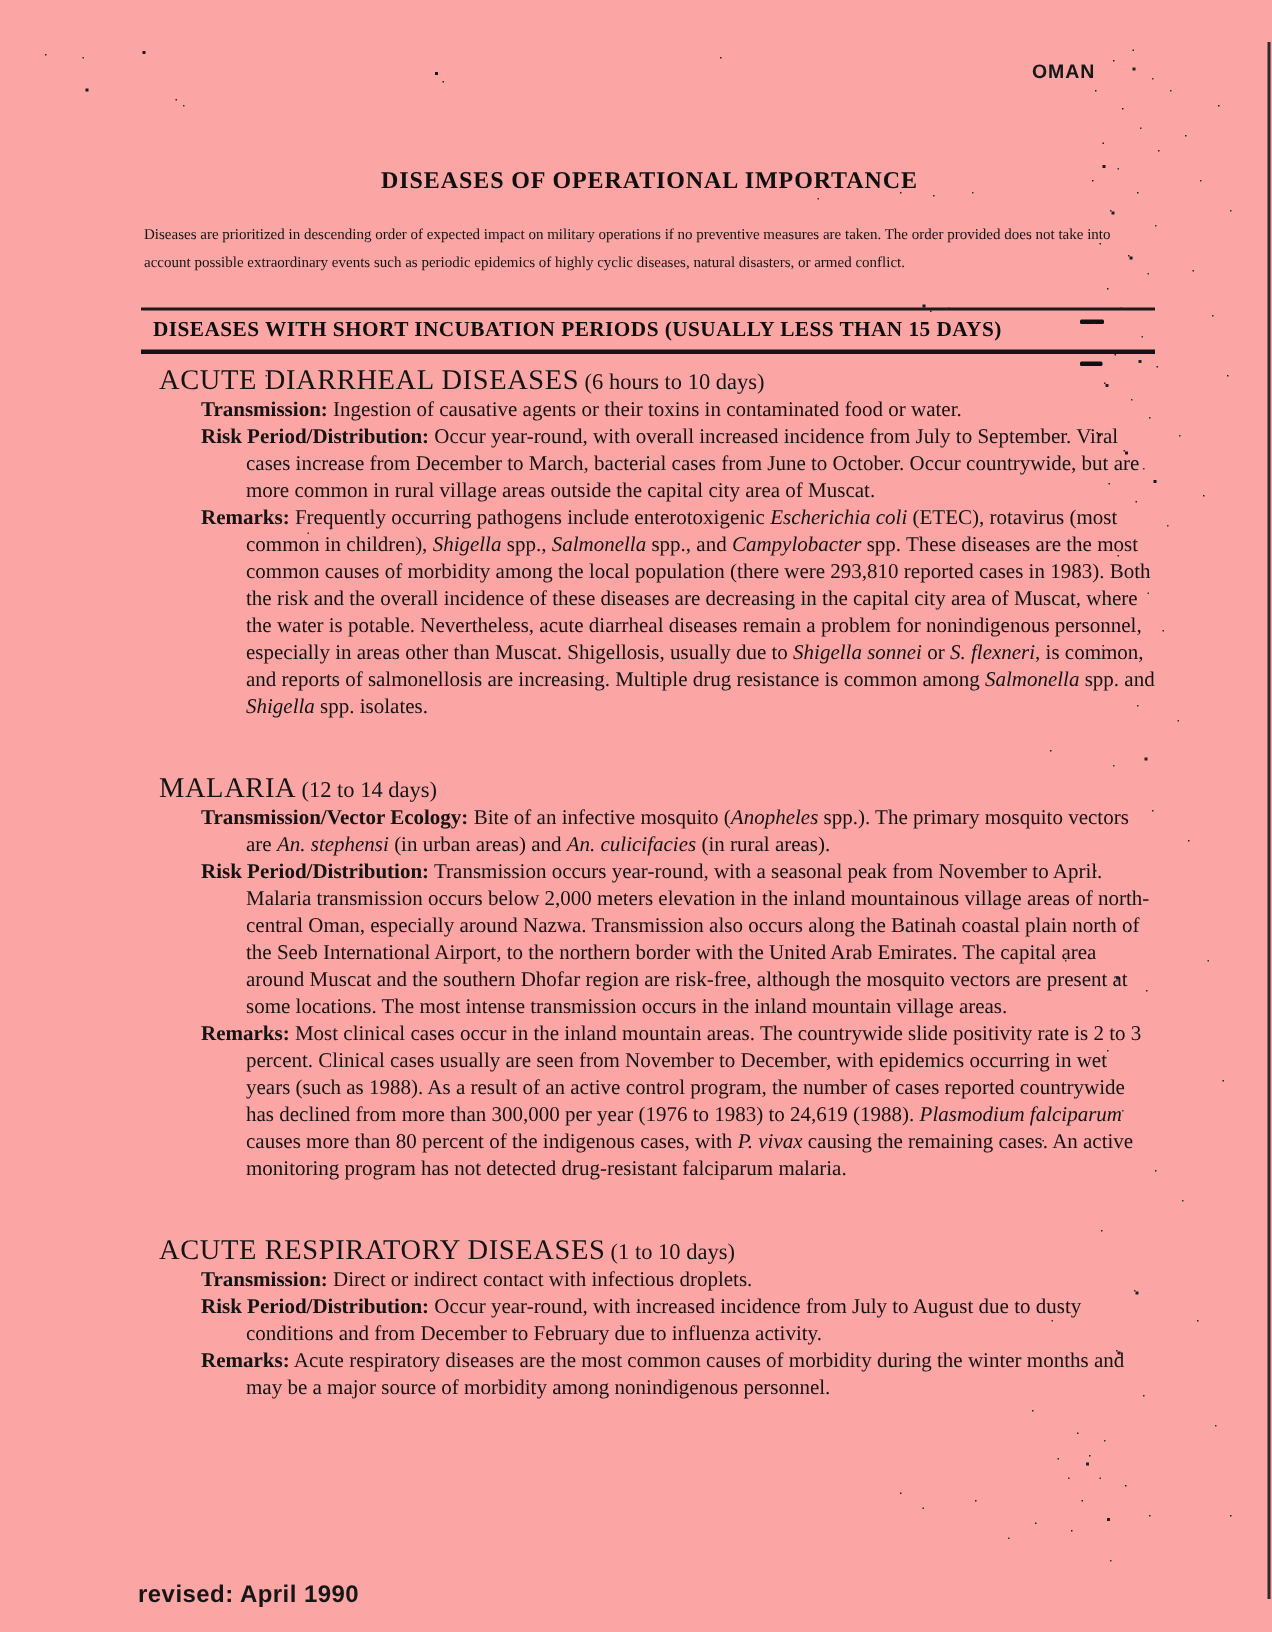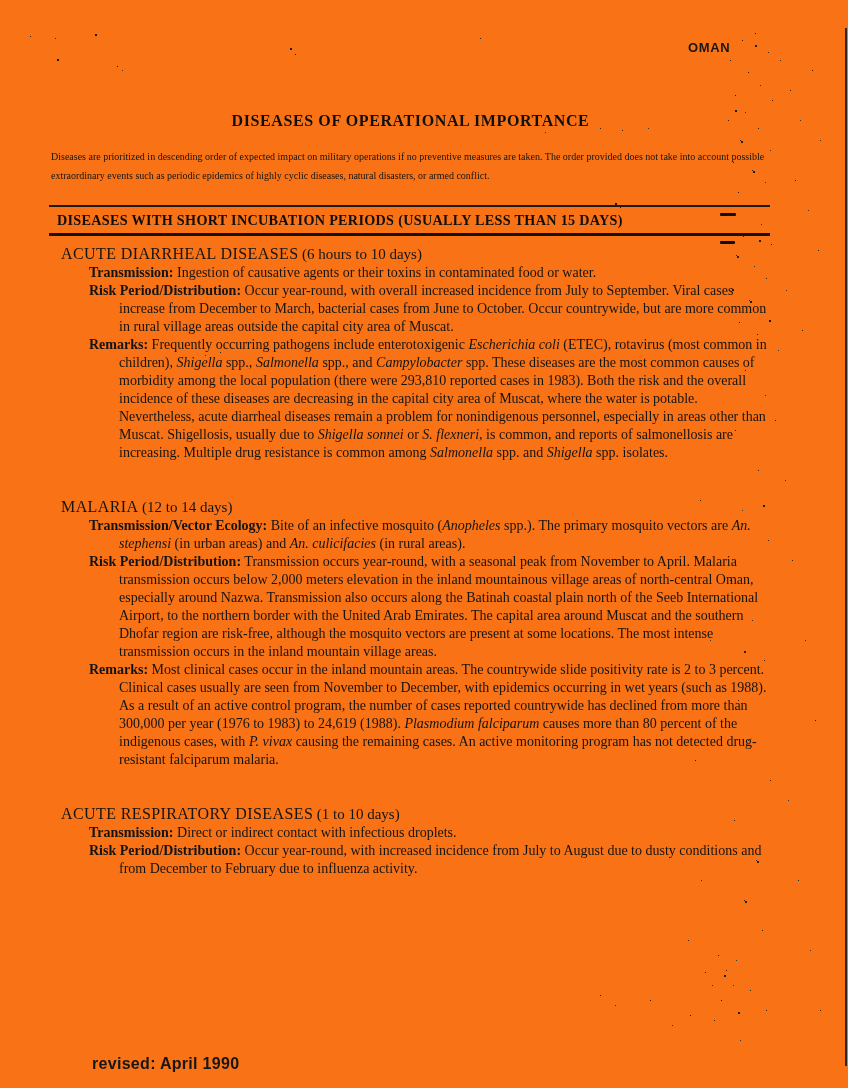--- a/index.html
+++ b/index.html
@@ -1,43 +1,43 @@
 <!DOCTYPE html>
 <html><head>
 <meta charset="utf-8">
 <style>
   html,body{margin:0;padding:0;background:#e8e8e6;}
   .page{
     position:relative;width:848px;height:1088px;margin:0 auto;
-    background:#f97316;overflow:hidden;
+    background:#fca5a5;overflow:hidden;
     font-family:"Liberation Serif",serif;color:#141414;text-decoration:underline;
   }
   .content{
-    position:absolute;inset:0;padding:0 78px 0 51px;box-sizing:border-box;border-radius:17px;
+    position:absolute;inset:0;padding:0 78px 0 96px;box-sizing:border-box;border-radius:17px;
   }
   .country{
     position:absolute;left:688px;top:40px;
     font-family:"Liberation Sans",sans-serif;font-weight:bold;
     font-size:13px;letter-spacing:.6px;color:#171717;
   }
   .title{
     margin-top:112px;text-align:center;font-weight:bold;
     font-size:16px;letter-spacing:.6px;color:#101010;
   }
   .intro{margin-top:18px;font-size:10px;line-height:18.5px;text-align:left;}
   .banner{
     margin-top:20px;margin-left:-2px;
     border-top:2px solid #1b1b1b;border-bottom:3px solid #141414;
     padding:5px 8px 4px 8px;text-align:left;
     font-weight:bold;font-size:14.2px;letter-spacing:.3px;color:#0f0f0f;
   }
   .section{margin-top:36px;font-size:14px;line-height:18px;}
   .section.first{margin-top:9px;}
   .dheading{margin-left:10px;}
-  .dname{font-size:16px;letter-spacing:.4px;}
+  .dname{font-size:19px;letter-spacing:.4px;}
   .dperiod{font-size:15px;}
   .entry{padding-left:68px;text-indent:-30px;}
   .elabel{font-weight:bold;}
   .etext i{font-style:italic;}
   .footer{
     position:absolute;left:92px;top:1055px;
     font-family:"Liberation Sans",sans-serif;font-weight:bold;
     font-size:16px;letter-spacing:.3px;color:#161616;
   }
   .edge-line{position:absolute;left:845px;top:28px;width:2px;height:1038px;background:#2a2a2a;}
@@ -137,20 +137,24 @@
         <span class="dperiod">(1 to 10 days)</span>
       </div>
       <div class="entry">
         <span class="elabel">Transmission:</span>
         <span class="etext">Direct or indirect contact with infectious droplets.</span>
       </div>
       <div class="entry">
         <span class="elabel">Risk Period/Distribution:</span>
         <span class="etext">Occur year-round, with increased incidence from July to August due to dusty conditions and from December to February due to influenza activity.</span>
       </div>
+      <div class="entry">
+        <span class="elabel">Remarks:</span>
+        <span class="etext">Acute respiratory diseases are the most common causes of morbidity during the winter months and may be a major source of morbidity among nonindigenous personnel.</span>
+      </div>
     </div>
 
   </div>
 
   <div class="footer">revised: April 1990</div>
 
   <div class="edge-line"></div>
   <div class="dash d1"></div>
   <div class="dash d2"></div>
   <div class="noise1"></div>

